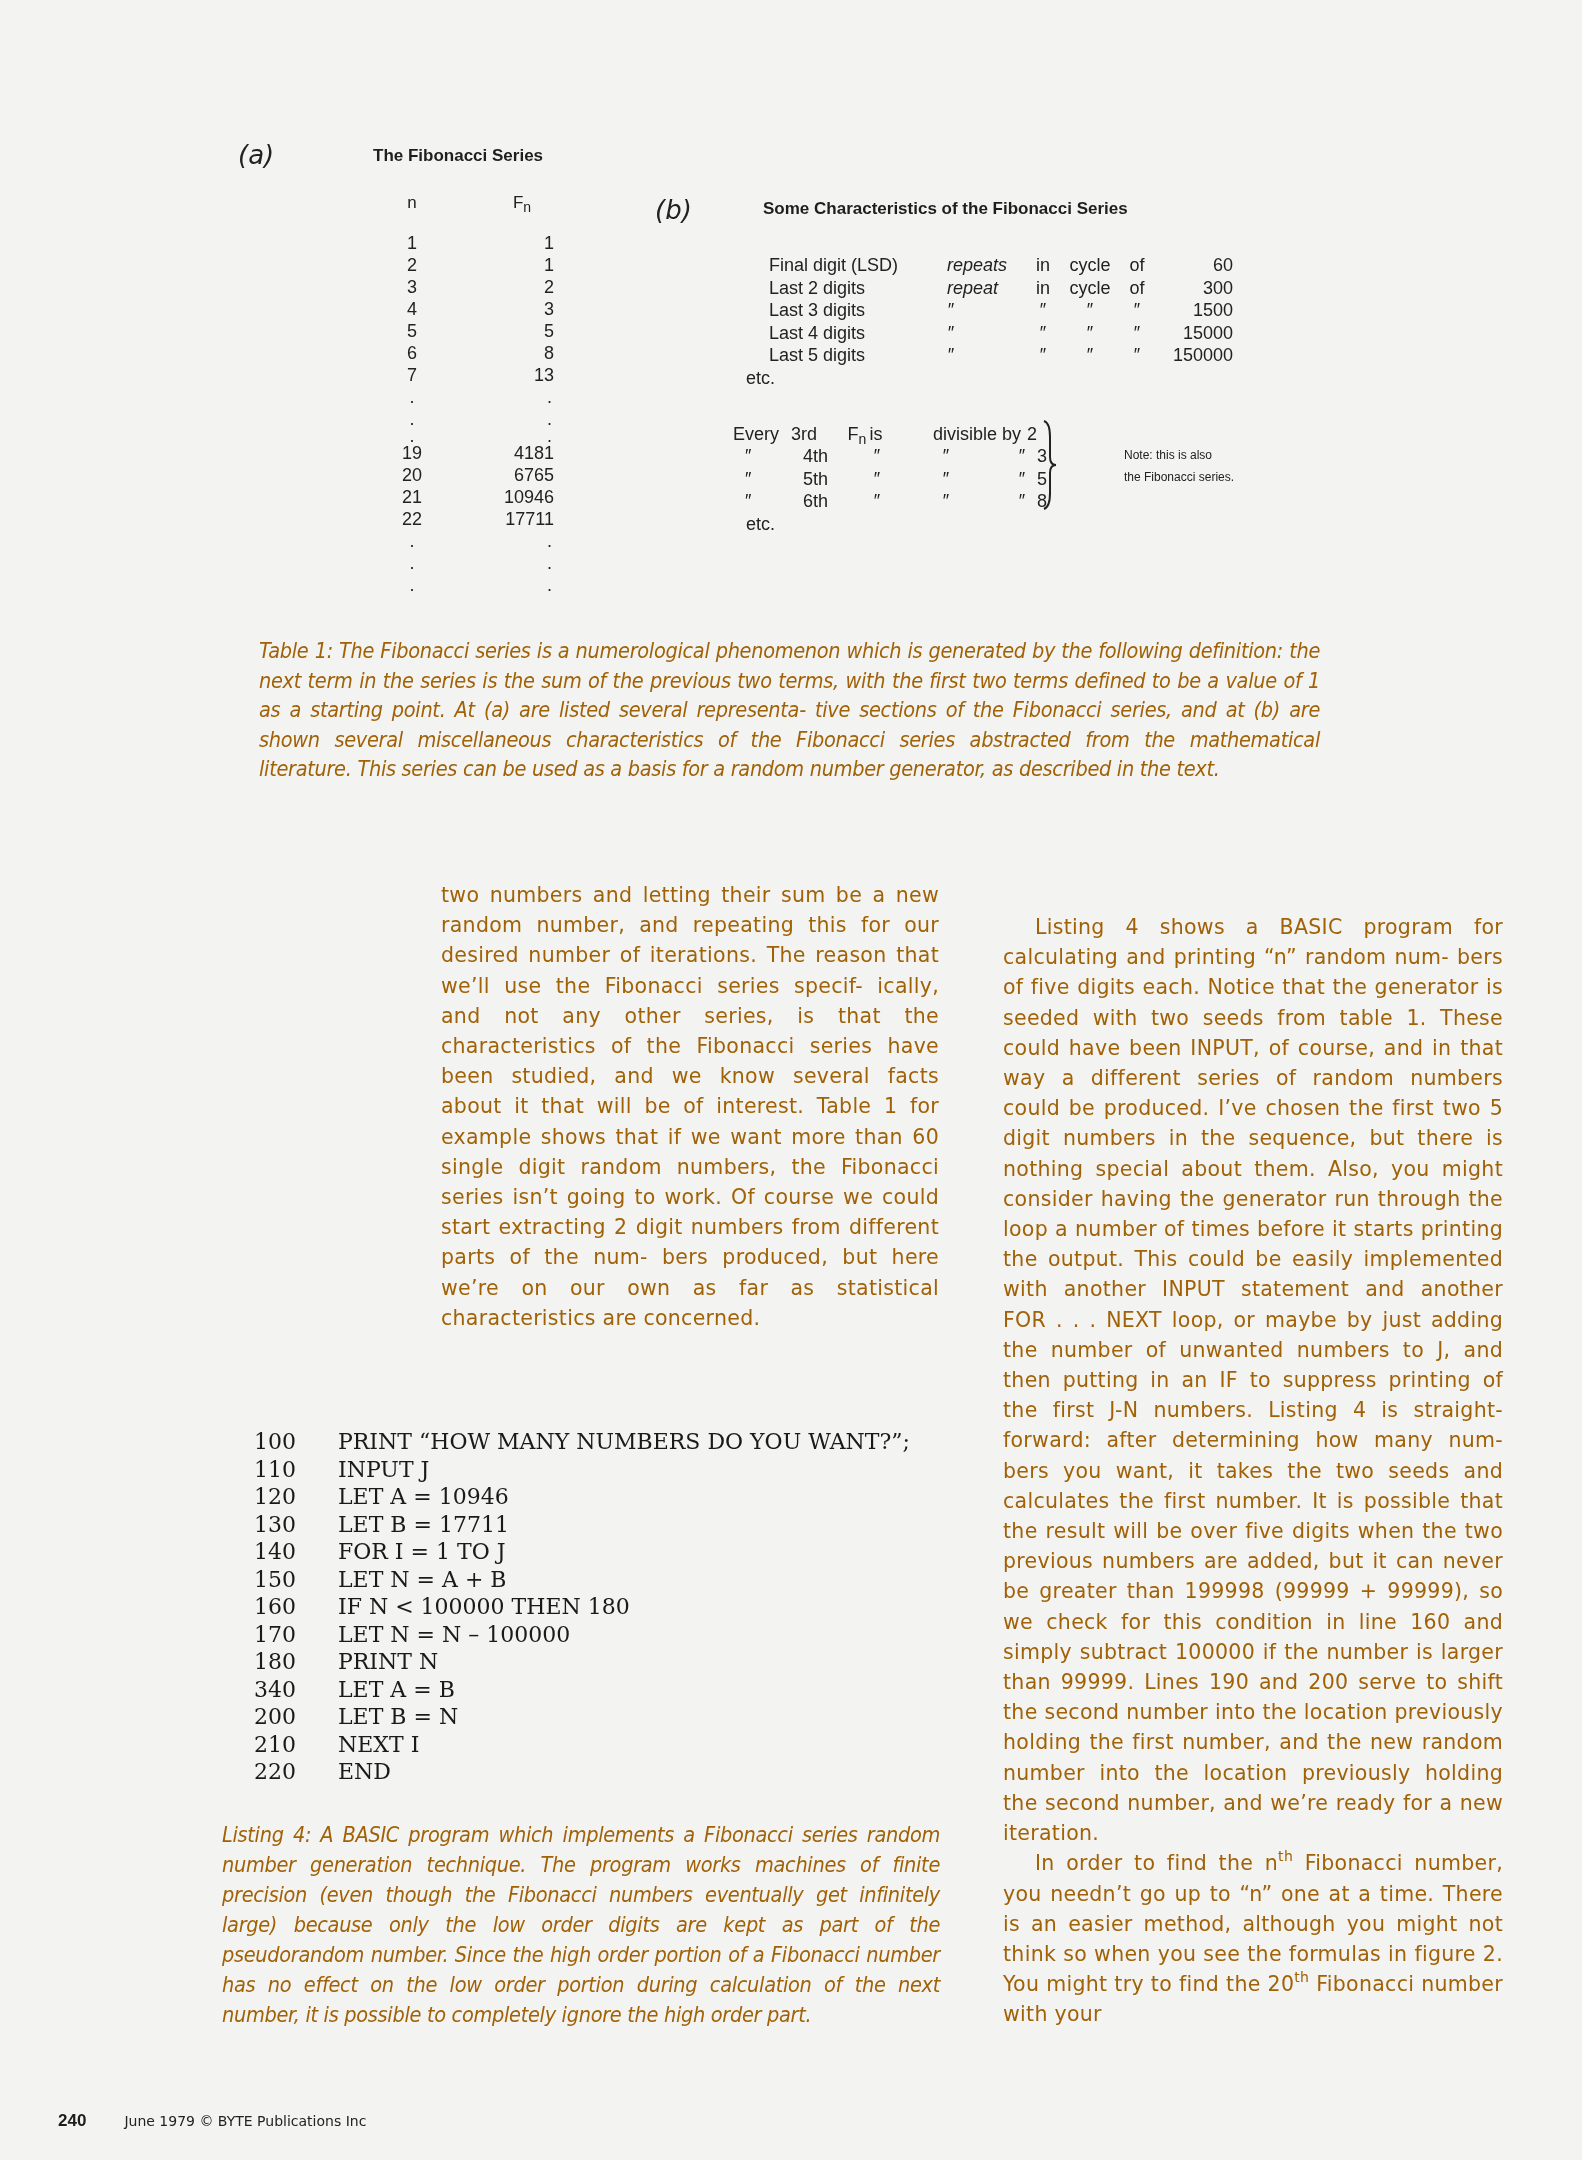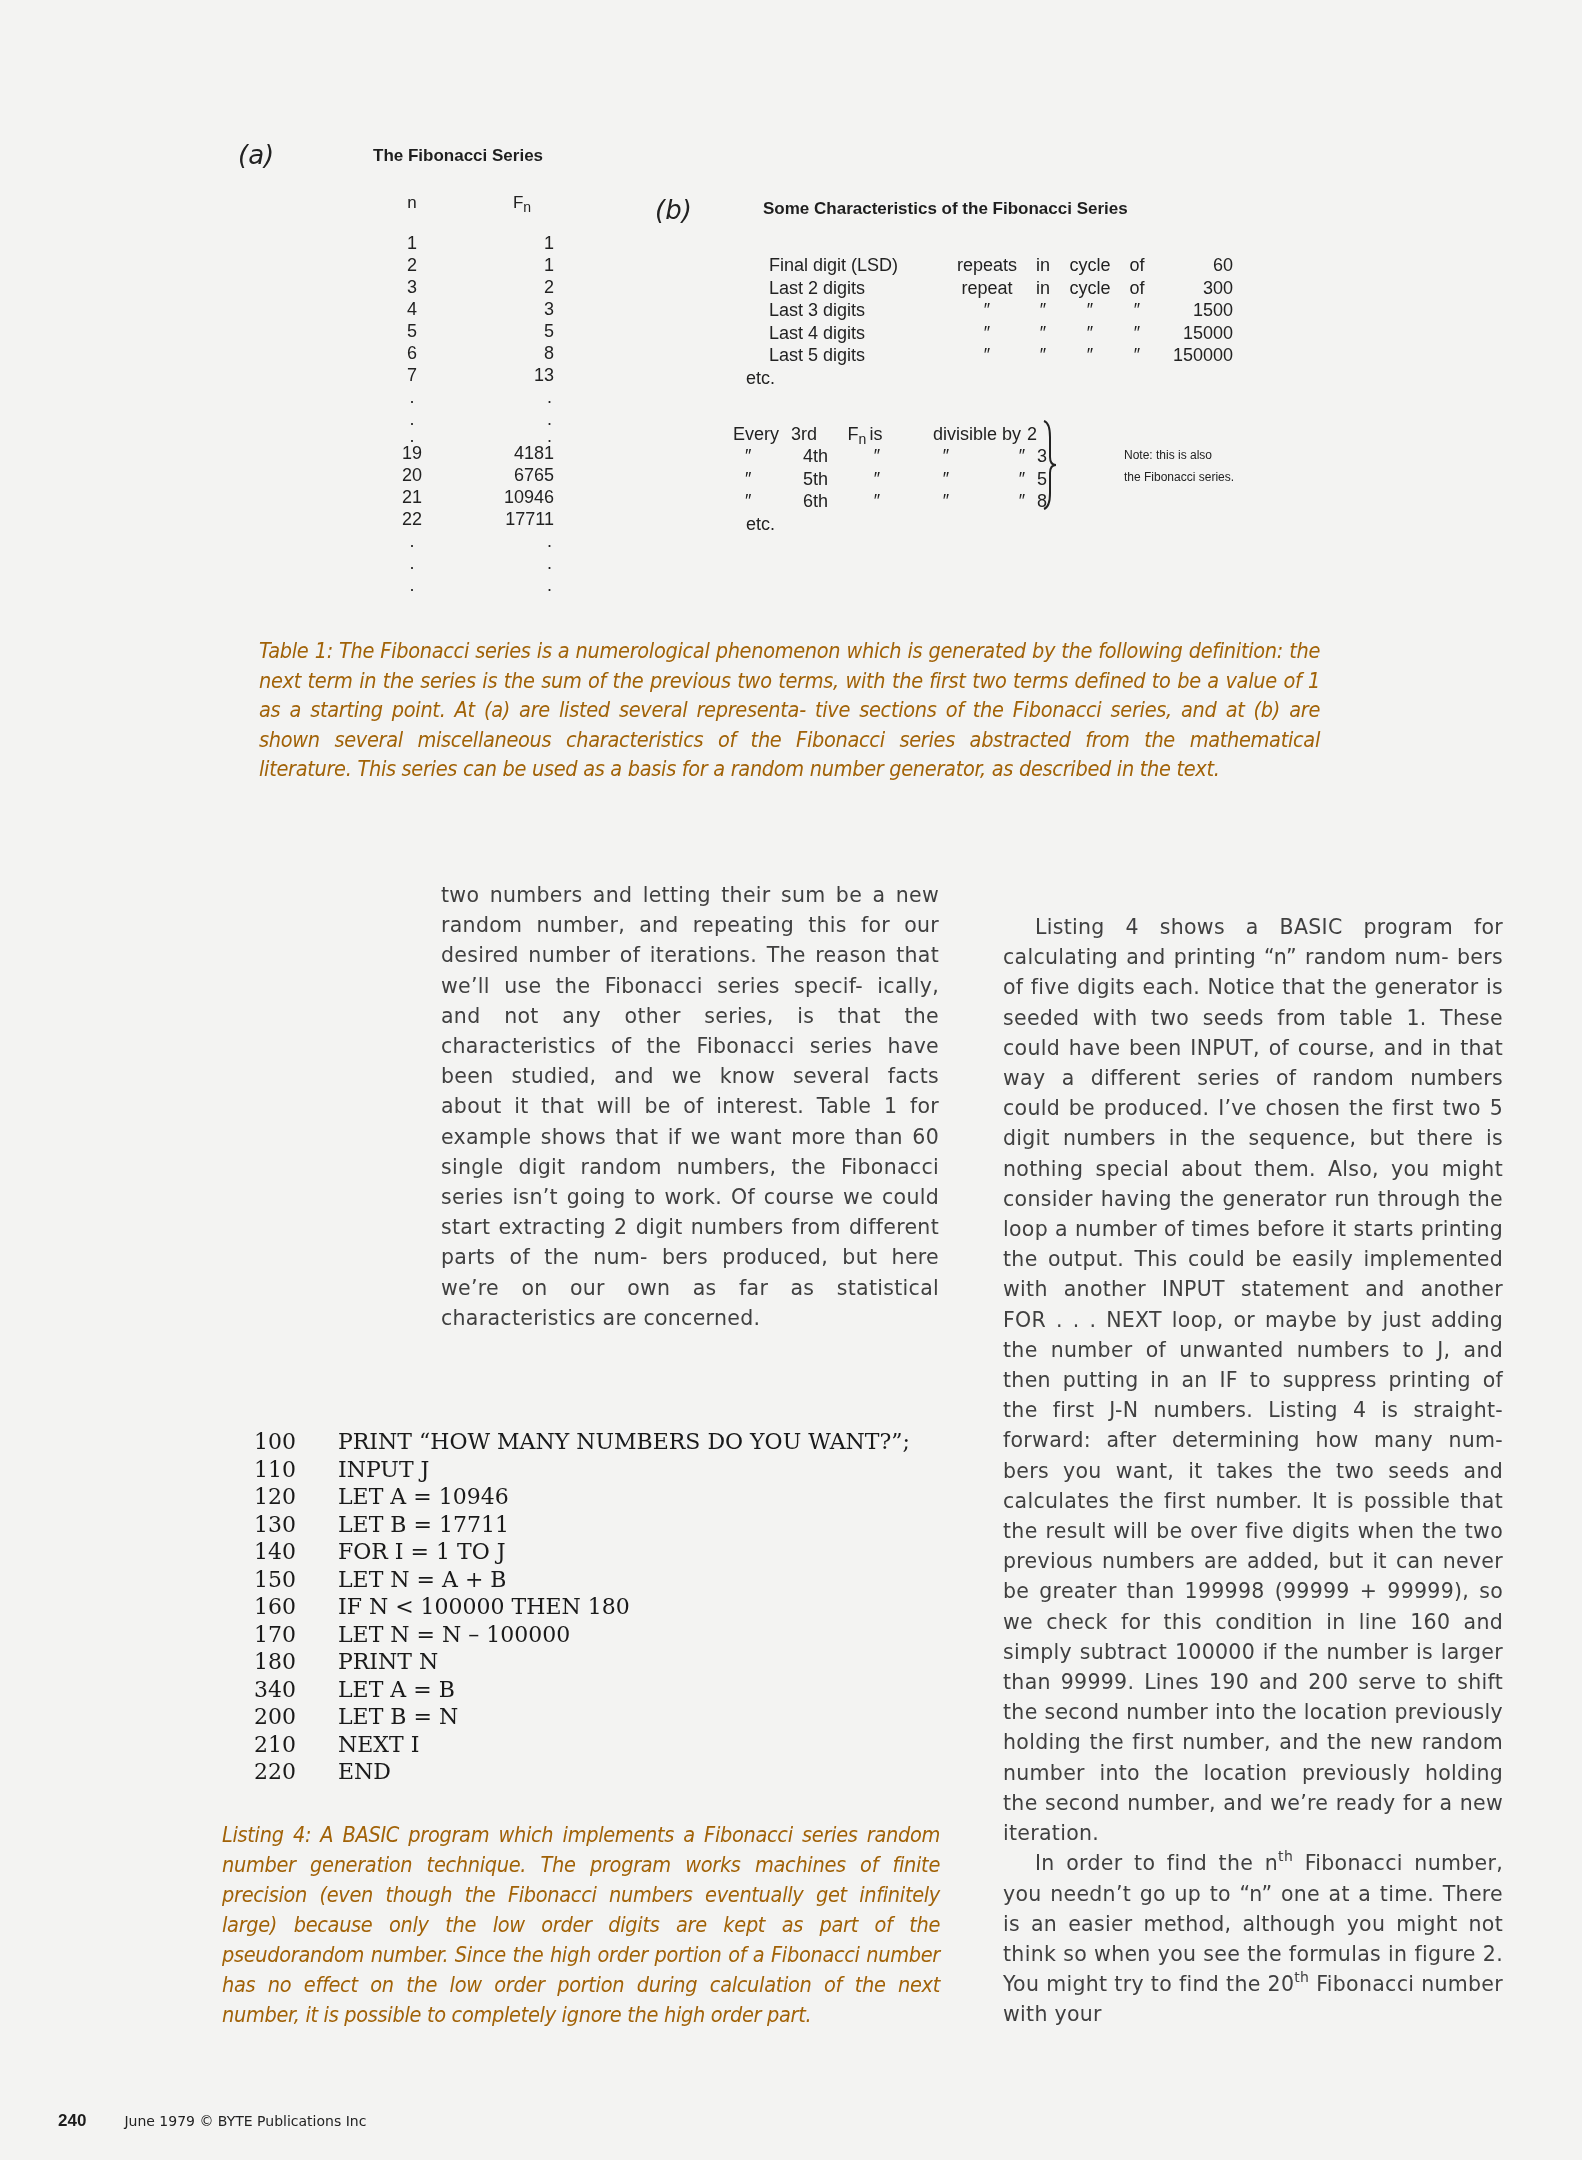--- a/index.html
+++ b/index.html
@@ -18,21 +18,21 @@
 
     
     #tableA .col { position: absolute; top: 0; text-align: right; }
     #tableA .hdr { font-size: 17px; }
     #tableA .row { height: 22px; }
     #tableA .dots { height: 22px; text-align: center; }
 
     
     #tableB .cycle-row { display: flex; height: 22.5px; }
     #tableB .c1 { width: 178px; margin-left: 36px; }
-    #tableB .c2 { width: 80px; text-align: center; }
+    #tableB .c2 { width: 80px; text-align: left; font-style: italic; }
     #tableB .c3 { width: 32px; text-align: center; }
     #tableB .c4 { width: 62px; text-align: center; }
     #tableB .c5 { width: 32px; text-align: center; }
     #tableB .c6 { width: 80px; text-align: right; }
     #tableB .div-row { display: flex; height: 22.5px; }
     #tableB .d1 { width: 58px; }
     #tableB .d2 { width: 46px; }
     #tableB .d3 { width: 56px; text-align: center; }
     #tableB .d4 { width: 82px; text-align: center; }
     #tableB .d5 { width: 38px; text-align: right; padding-right: 6px; }
@@ -40,21 +40,21 @@
     sub.fn { font-size: 14px; vertical-align: -4px; }
 
     .caption {
       font-family: "DejaVu Sans Condensed", "DejaVu Sans", sans-serif;
       font-style: italic; font-size: 21.5px; line-height: 29.5px;
       color: #a16207; text-align: justify; font-stretch: condensed;
       letter-spacing: -0.3px;
     }
     .body-text {
       font-family: "DejaVu Sans", sans-serif;
-      font-size: 20.5px; line-height: 30.2px; color: #404040;
+      font-size: 20.5px; line-height: 30.2px; color: #a16207;
       text-align: justify; letter-spacing: 0.3px;
     }
     .body-text p { margin: 0; }
     .indent { text-indent: 32px; }
     sup.th { font-size: 14px; vertical-align: 9px; line-height: 0; }
 
     .listing { font-family: "DejaVu Serif", "Liberation Serif", serif; font-size: 22px; line-height: 27.5px; color: #1a1a1a; }
     .listing .ln { display: flex; }
     .listing .num { width: 84px; margin-left: 32px; }
     .footer-page { font-family: "Liberation Sans", sans-serif; font-weight: bold; font-size: 17px; }

